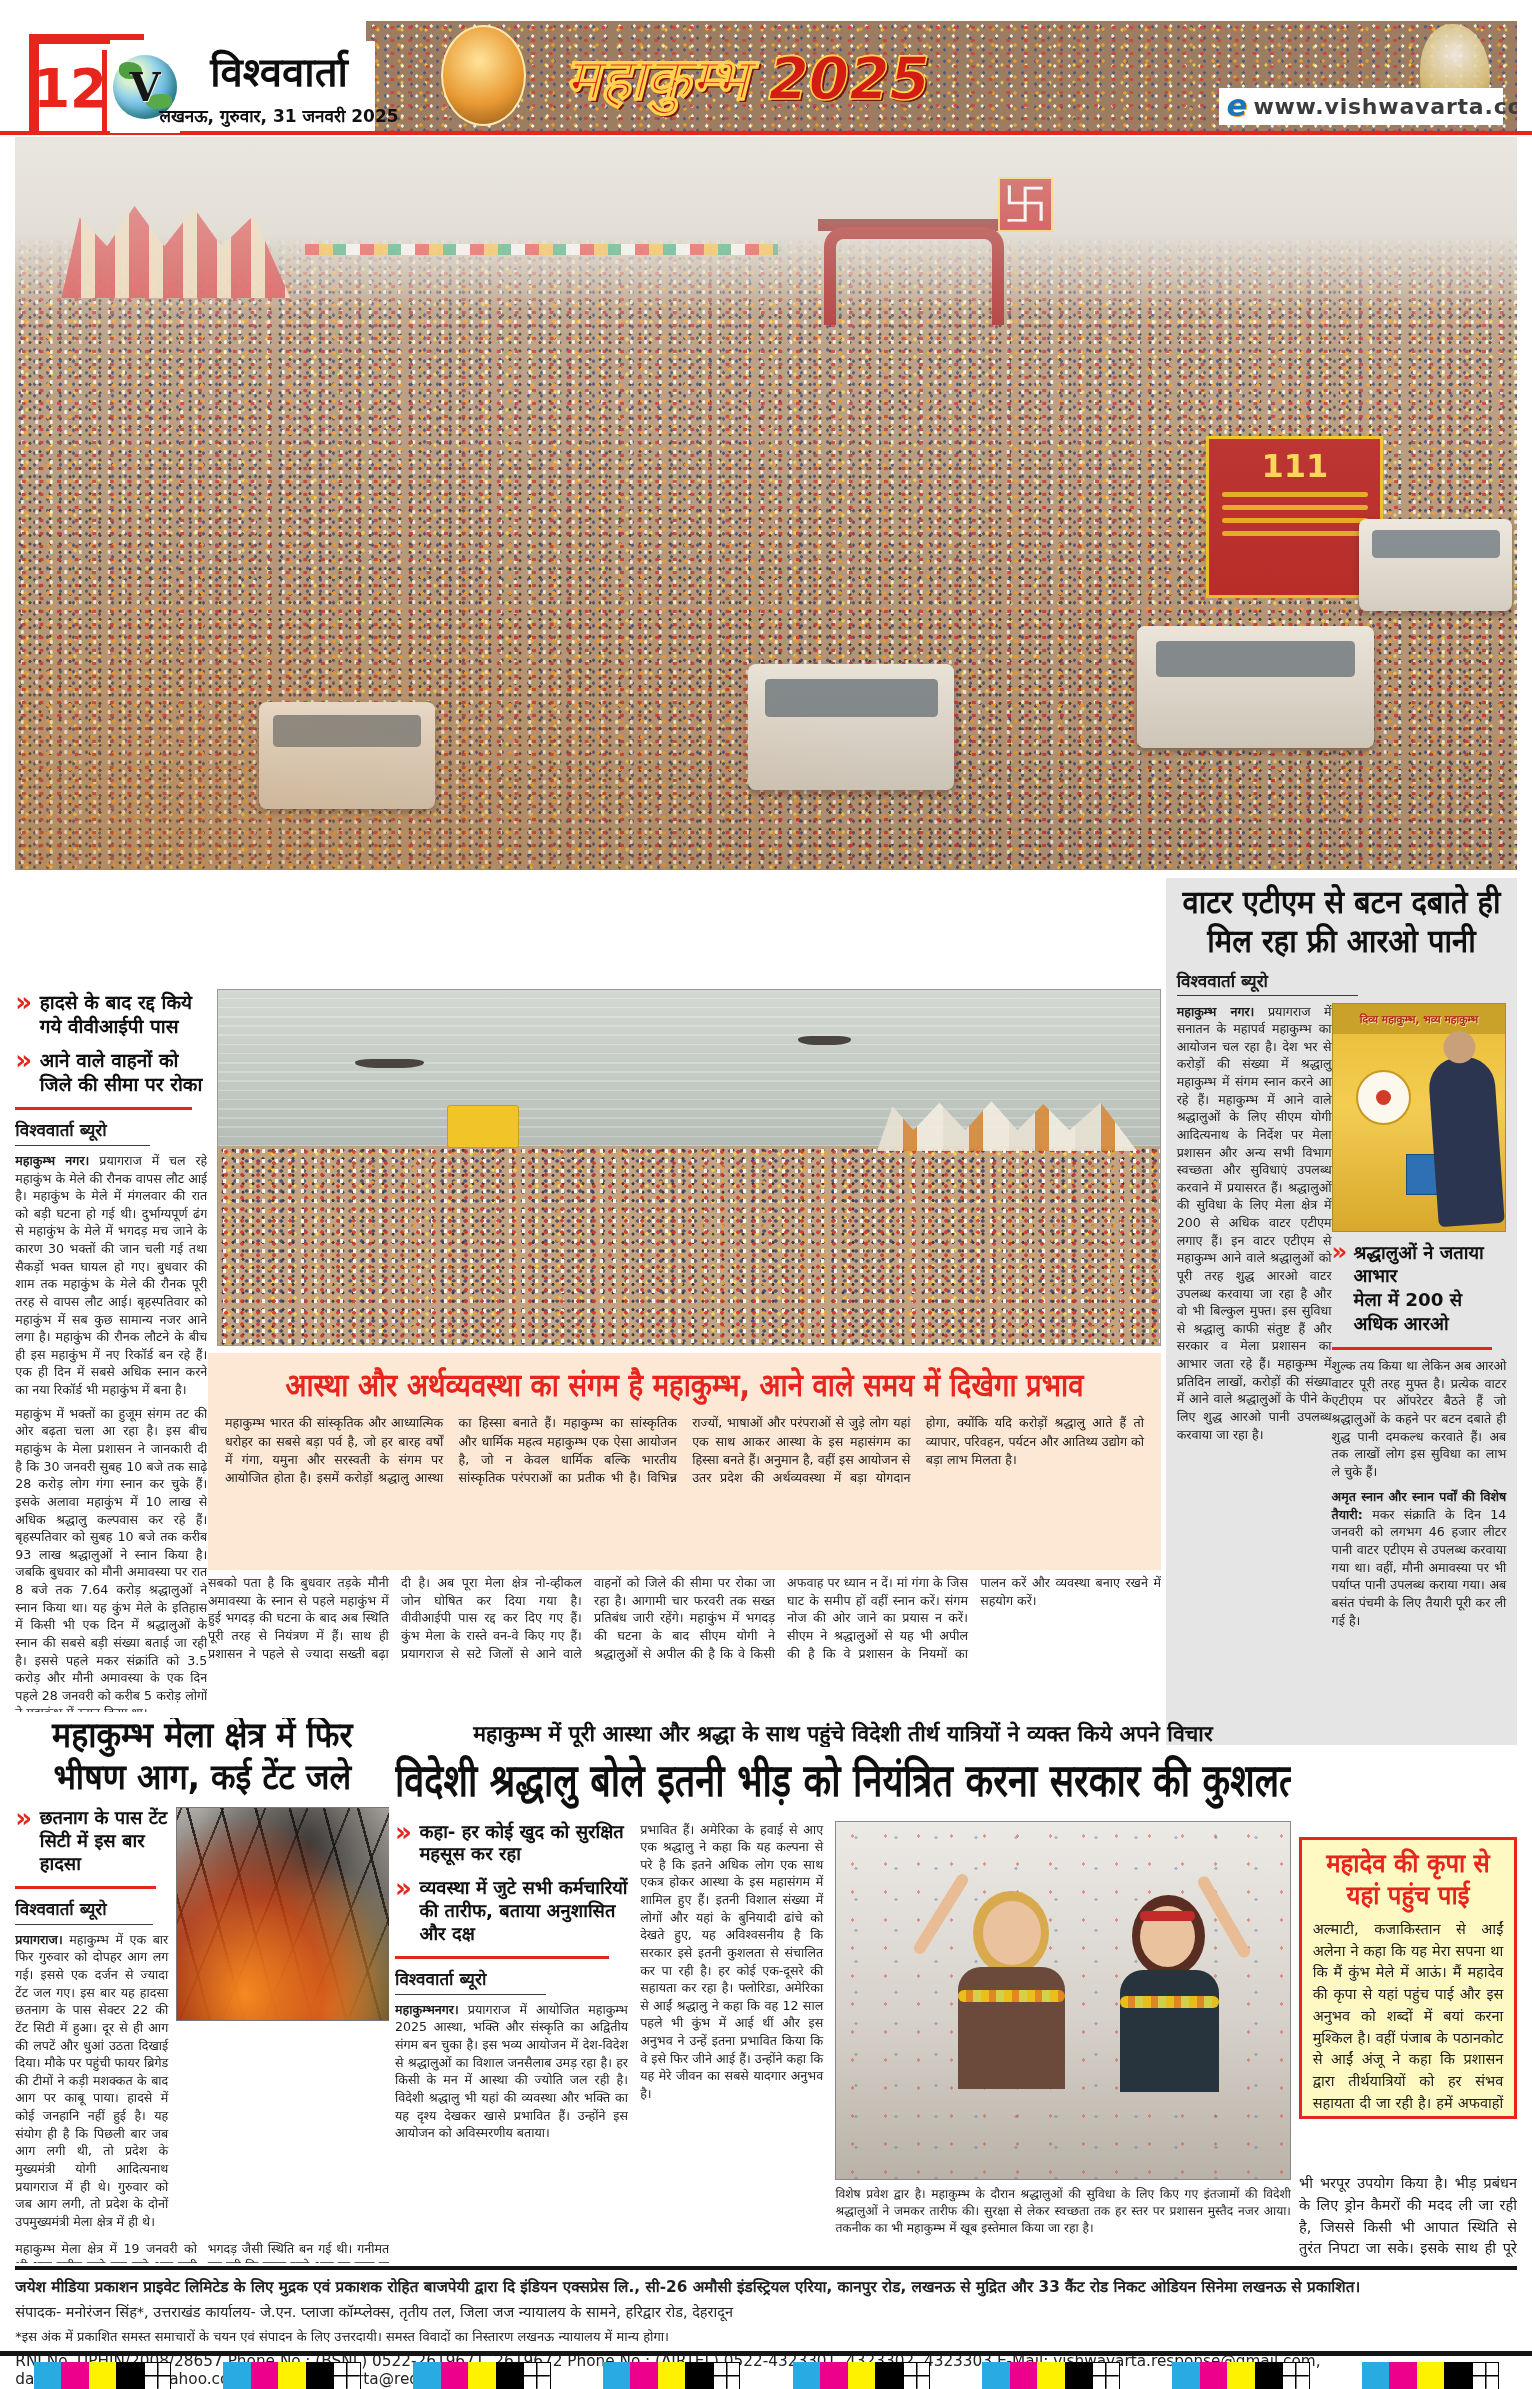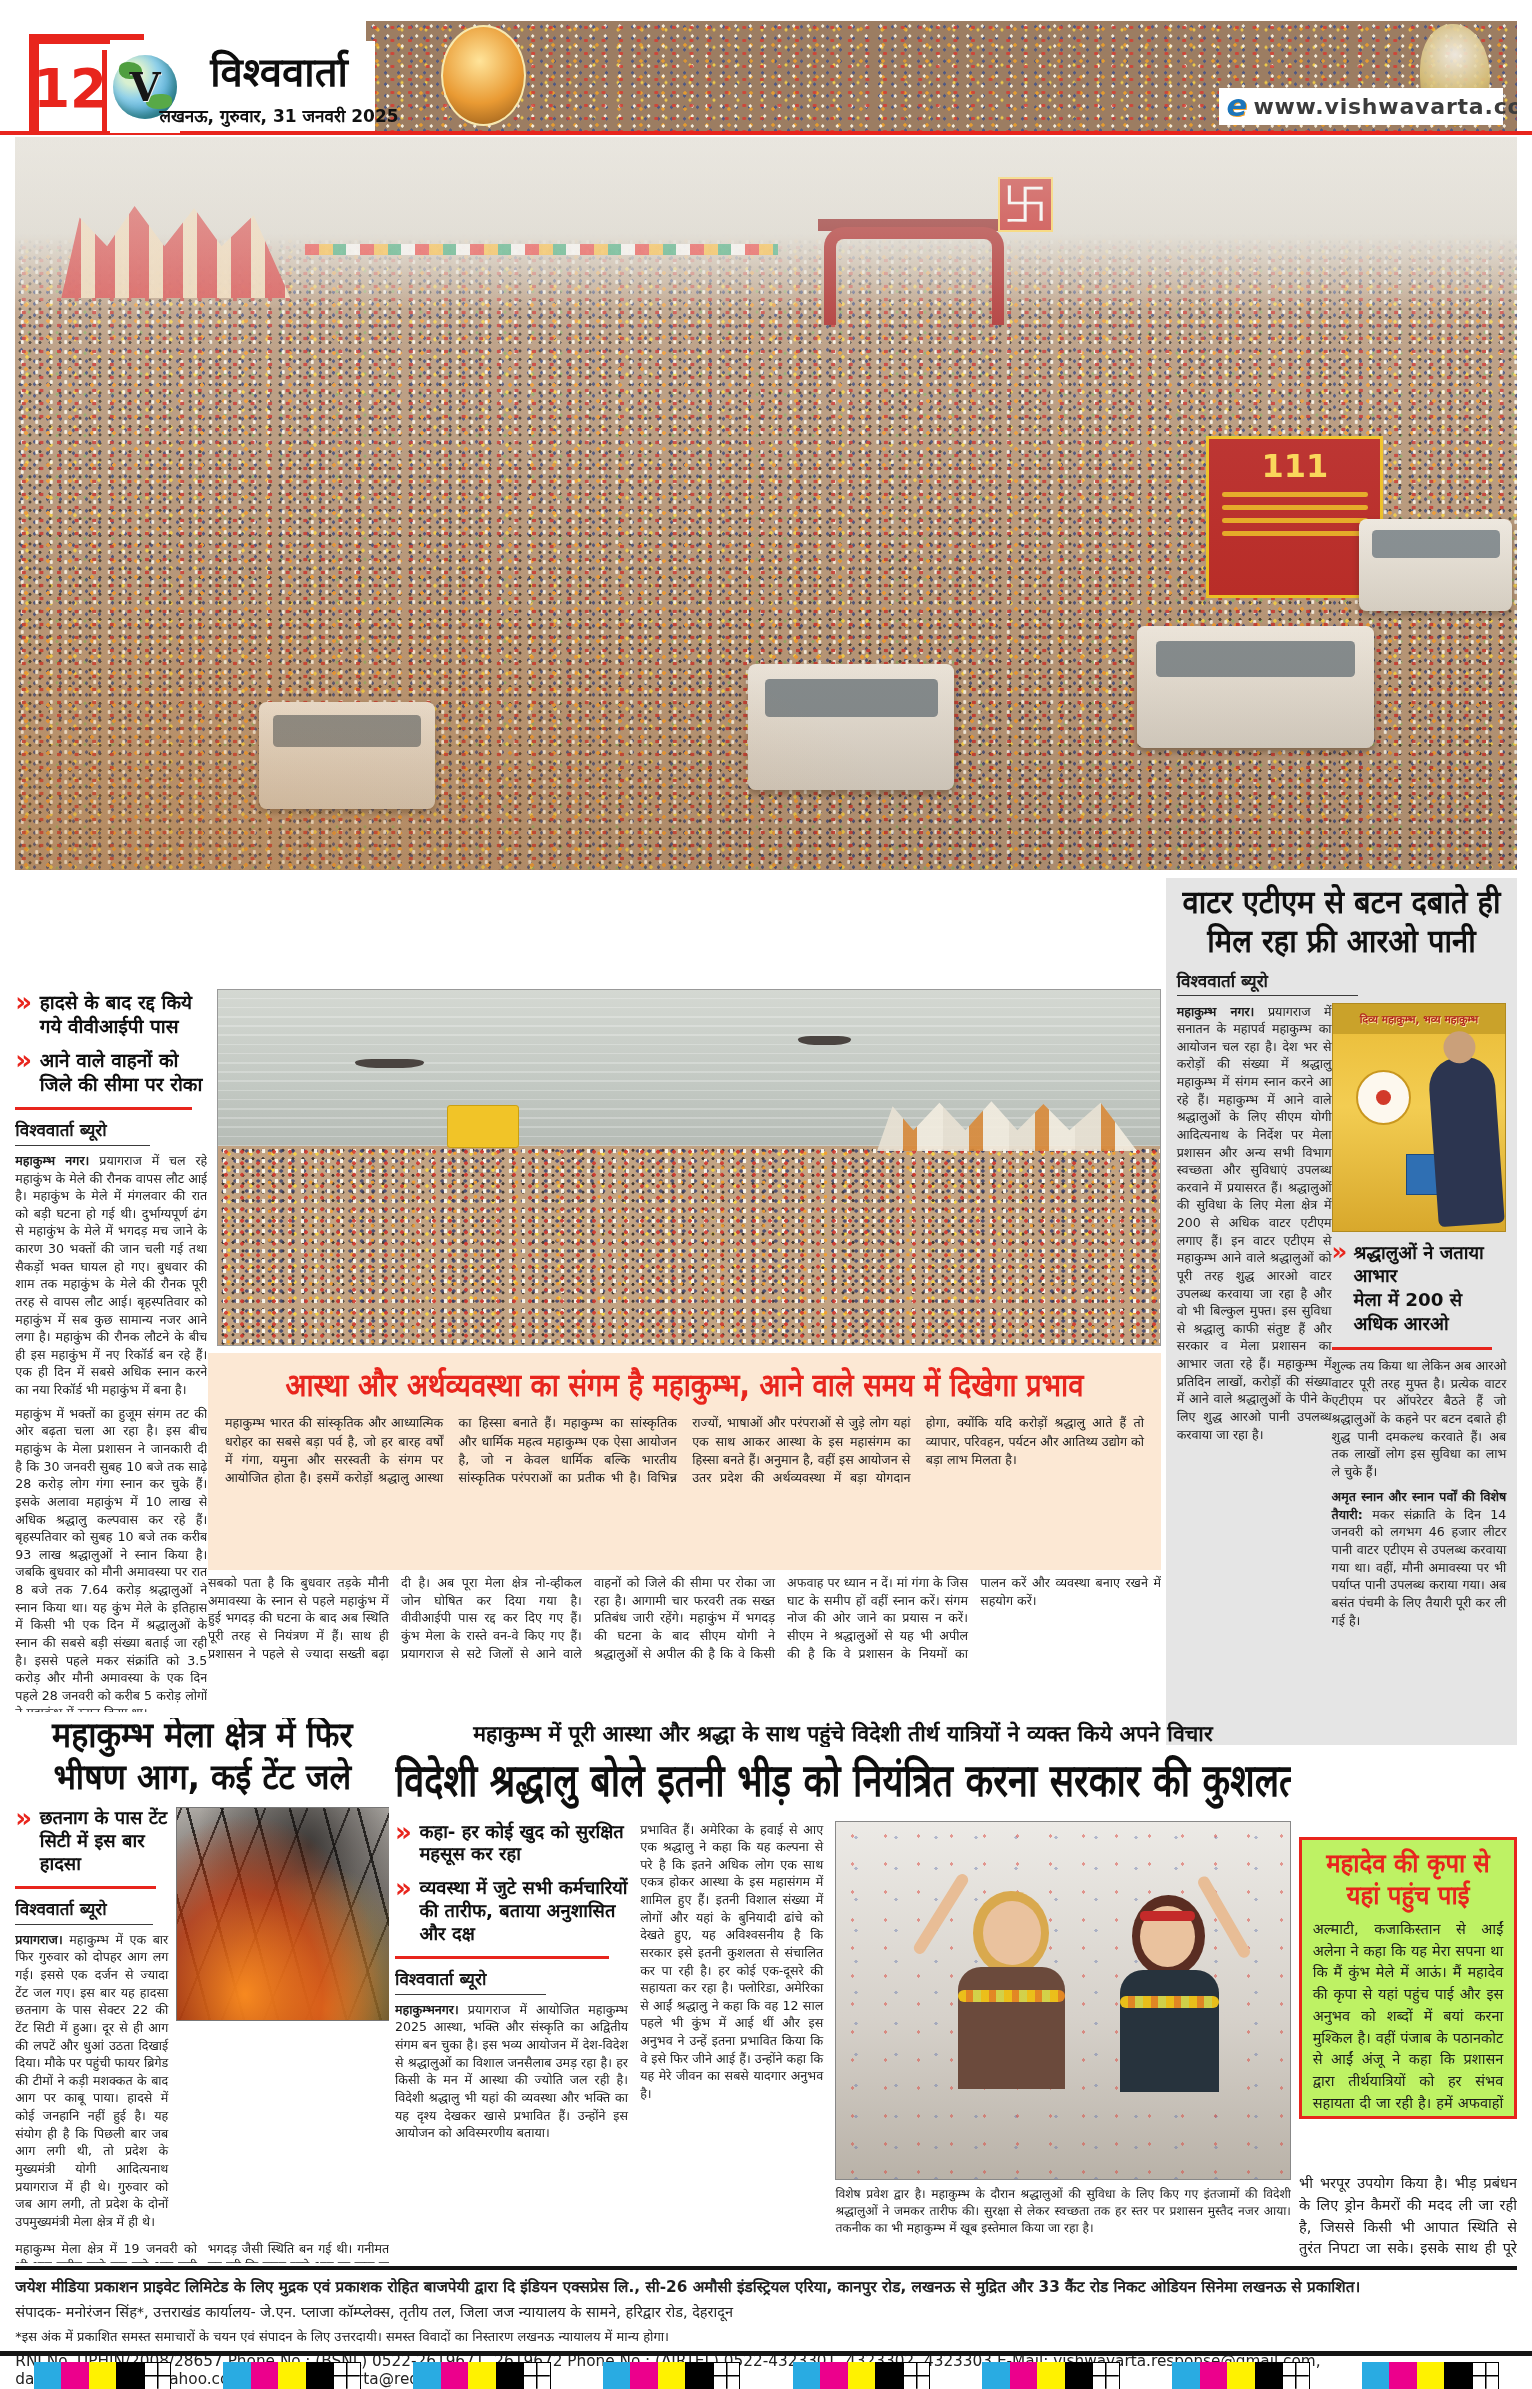--- a/index.html
+++ b/index.html
@@ -140,21 +140,21 @@
   .f-photo { width:100%; height:359px; position:relative; overflow:hidden; border:0.8px solid #888; background:linear-gradient(180deg,#eceae6 0%, #d6d1ca 55%, #b9b2a8 100%); }
   .f-confetti { position:absolute; inset:0; background-image:radial-gradient(circle, rgba(220,70,60,.5) 0 1.5px, transparent 1.8px), radial-gradient(circle, rgba(90,110,170,.4) 0 1.5px, transparent 1.8px); background-size:33px 28px, 40px 31px; }
   .head { position:absolute; border-radius:50%; background:#eac29e; }
   .hair { position:absolute; border-radius:50%; }
   .arm { position:absolute; width:12.2px; height:92px; background:#e8bd96; border-radius:7.6px; }
   .torso { position:absolute; border-radius:23px 23px 0 0; }
   .garland { position:absolute; height:12.2px; background:repeating-linear-gradient(90deg,#f2c518 0 7.6px,#e98a23 7.6px 15.3px,#d8d84a 15.3px 23px); border-radius:6.1px; opacity:.95; }
   .f-under { margin-top:6.1px; font-size:12.2px; }
 
   
-  .mahadev { left:1299px; top:1837px; width:218px; height:282px; border:3.1px solid #e8251d; background:#bef264; padding:10.7px 10.7px; overflow:hidden; }
+  .mahadev { left:1299px; top:1837px; width:218px; height:282px; border:3.1px solid #e8251d; background:#fef9c3; padding:10.7px 10.7px; overflow:hidden; }
   .mahadev h3 { color:#e8251d; font-size:24px; line-height:1.2; text-align:center; margin-bottom:10.7px; transform:scaleY(1.08); }
   .mahadev .jtext { font-size:14.5px; line-height:1.5; }
   .right-tail { left:1299px; top:2130px; width:218px; height:130px; overflow:hidden; }
   .right-tail .jtext { font-size:14.5px; line-height:1.5;margin-top:43px; }
 
   
   .foot-rule1 { left:15.3px; top:2266px; width:1502px; height:3.8px; background:#151515; }
   .footer-lines { left:15.3px; top:2276px; width:1502px; text-align:left; color:#222; }
   .footer-lines .l1 { font-size:15.3px; font-weight:bold; margin-bottom:5.3px; }
   .footer-lines .l2 { font-size:14.5px; margin-bottom:5.3px; }
@@ -182,20 +182,21 @@
   <div class="abs logo-box">
     <div class="globe">
         <span class="v">V</span>
       </div>
   </div>
   <div class="abs paper-name">विश्ववार्ता</div>
   <div class="abs dateline">लखनऊ, गुरुवार, 31 जनवरी 2025</div>
   <div class="abs banner">
     <div class="banner-oval"></div>
     <div class="banner-oval2"></div>
+    <div class="banner-title">महाकुम्भ 2025</div>
     <div class="www-box">
       <span class="e-icon">e</span>
       <span class="www-text">www.vishwavarta.com</span>
     </div>
   </div>
   <div class="abs red mast-rule"></div>
 
   <div class="abs hero">
     <div class="crowd"></div>
     <div class="hero-sky"></div>

